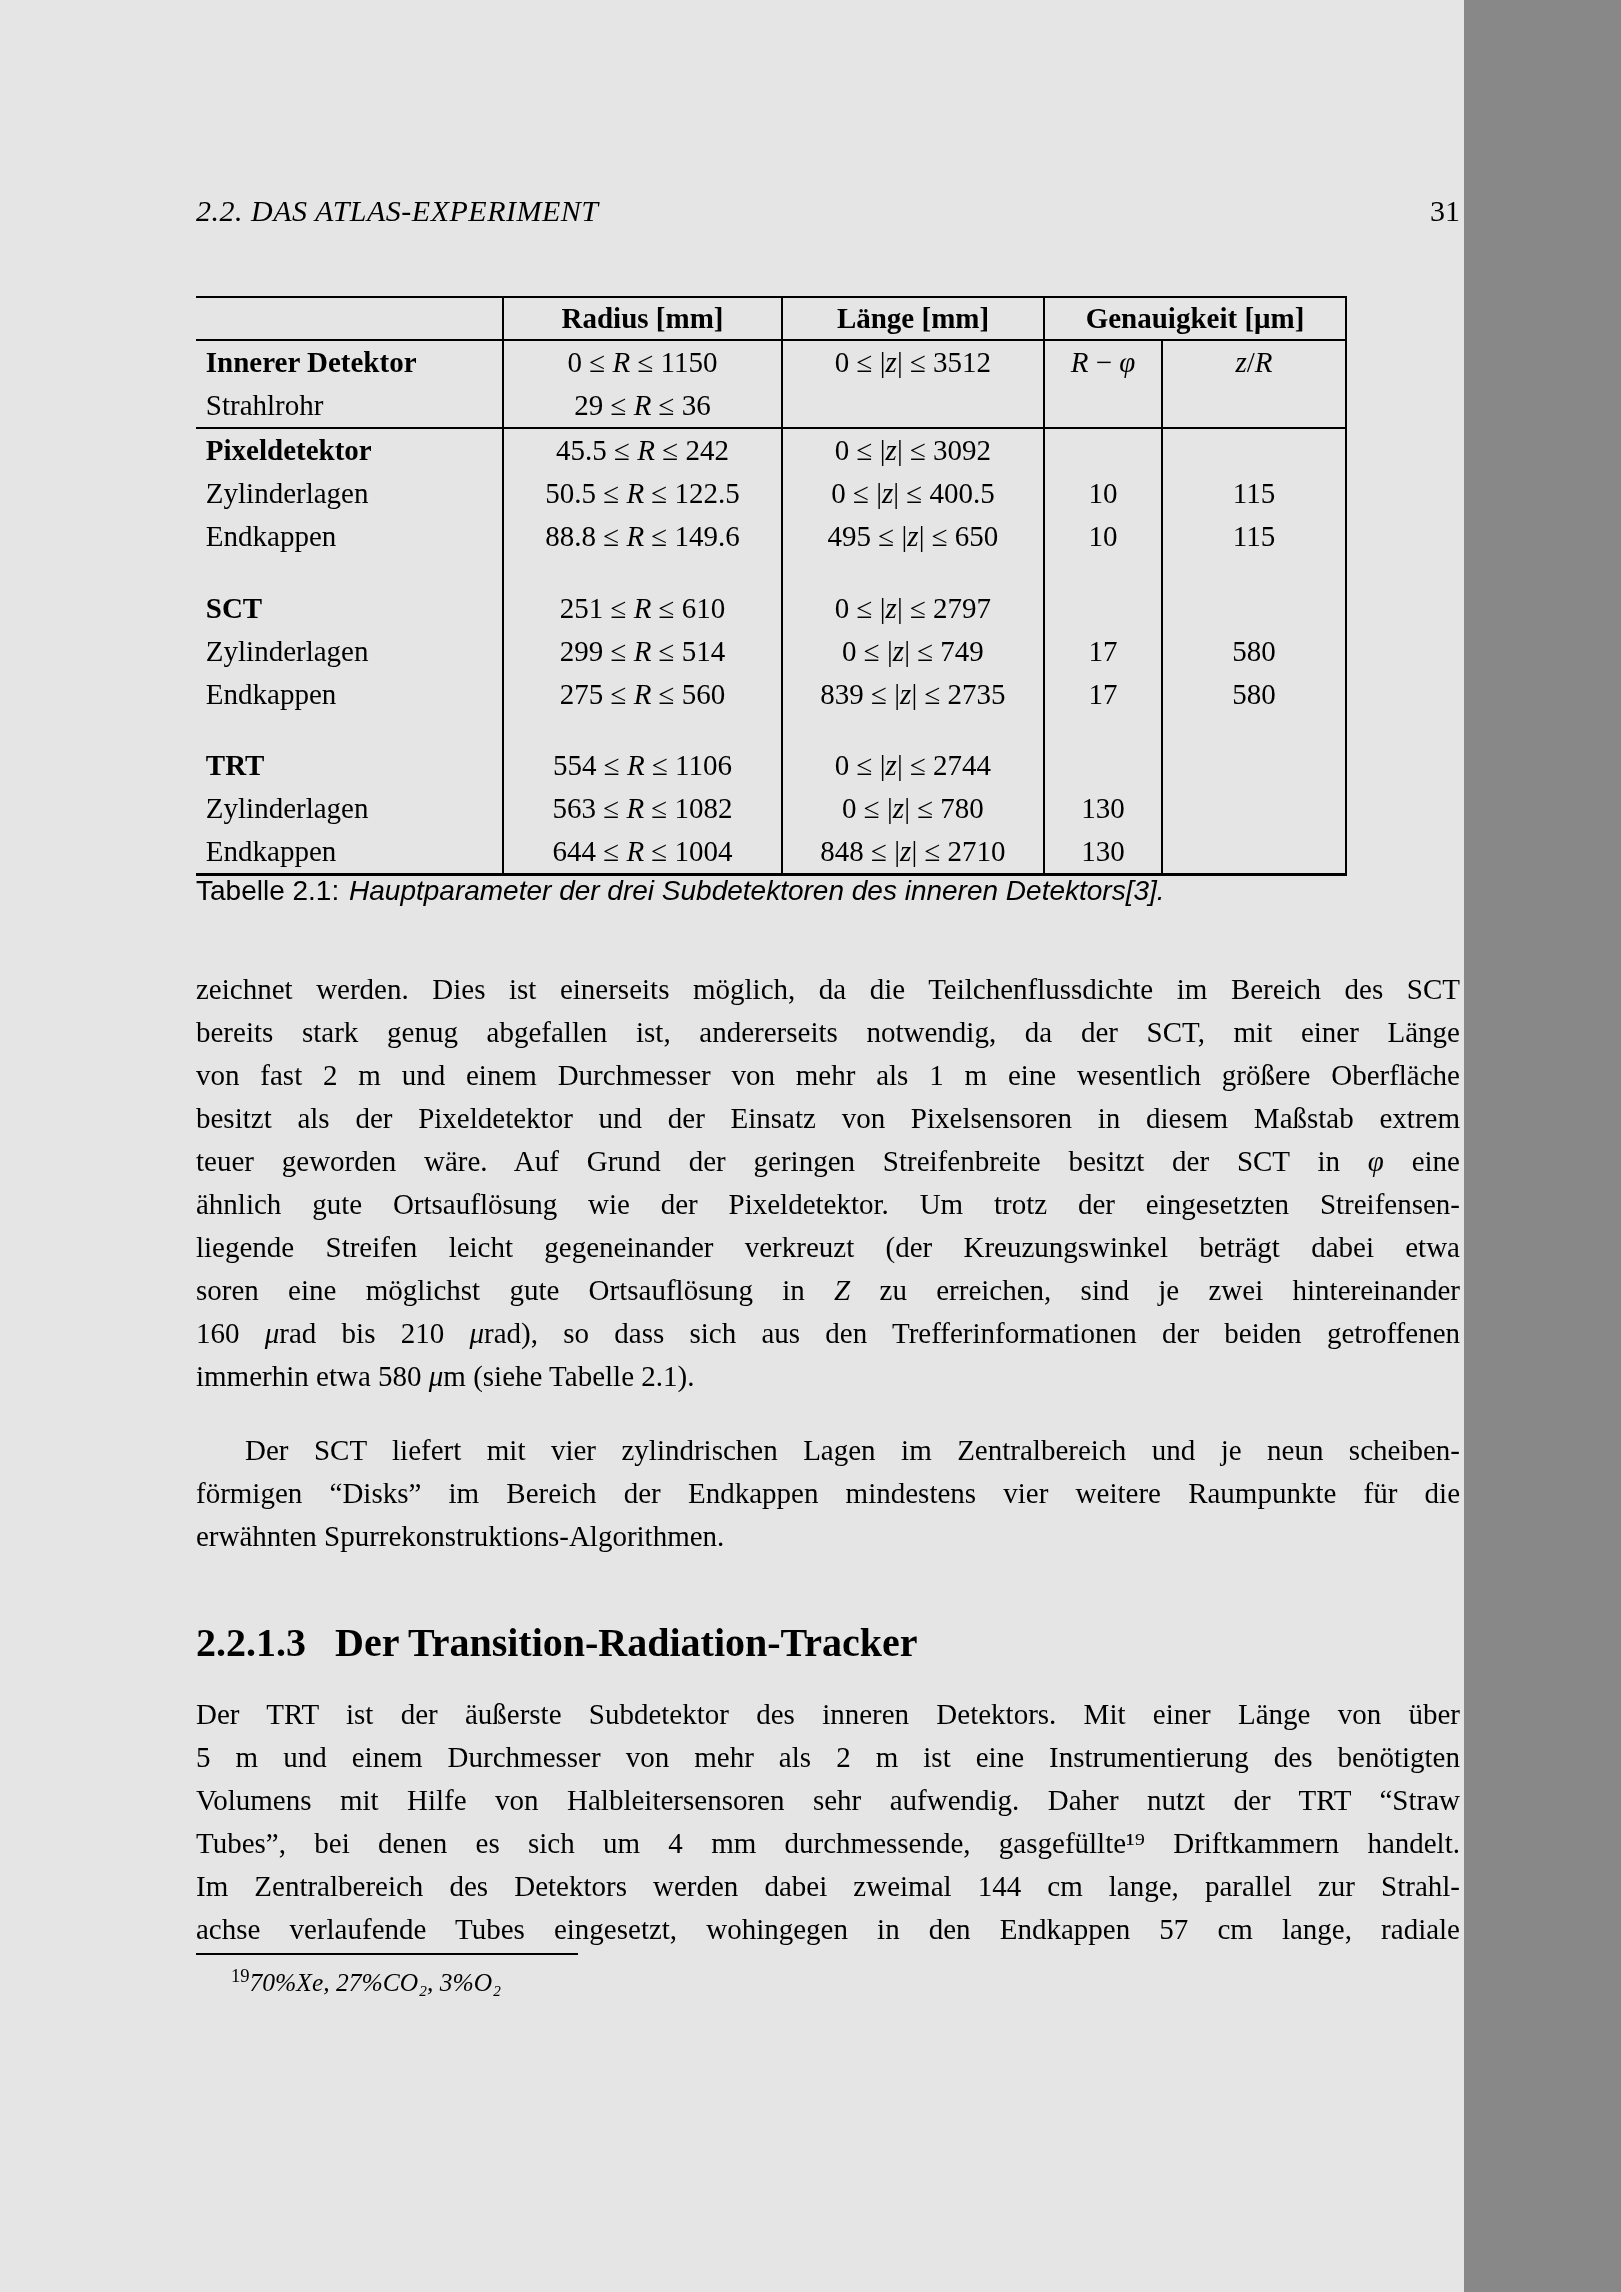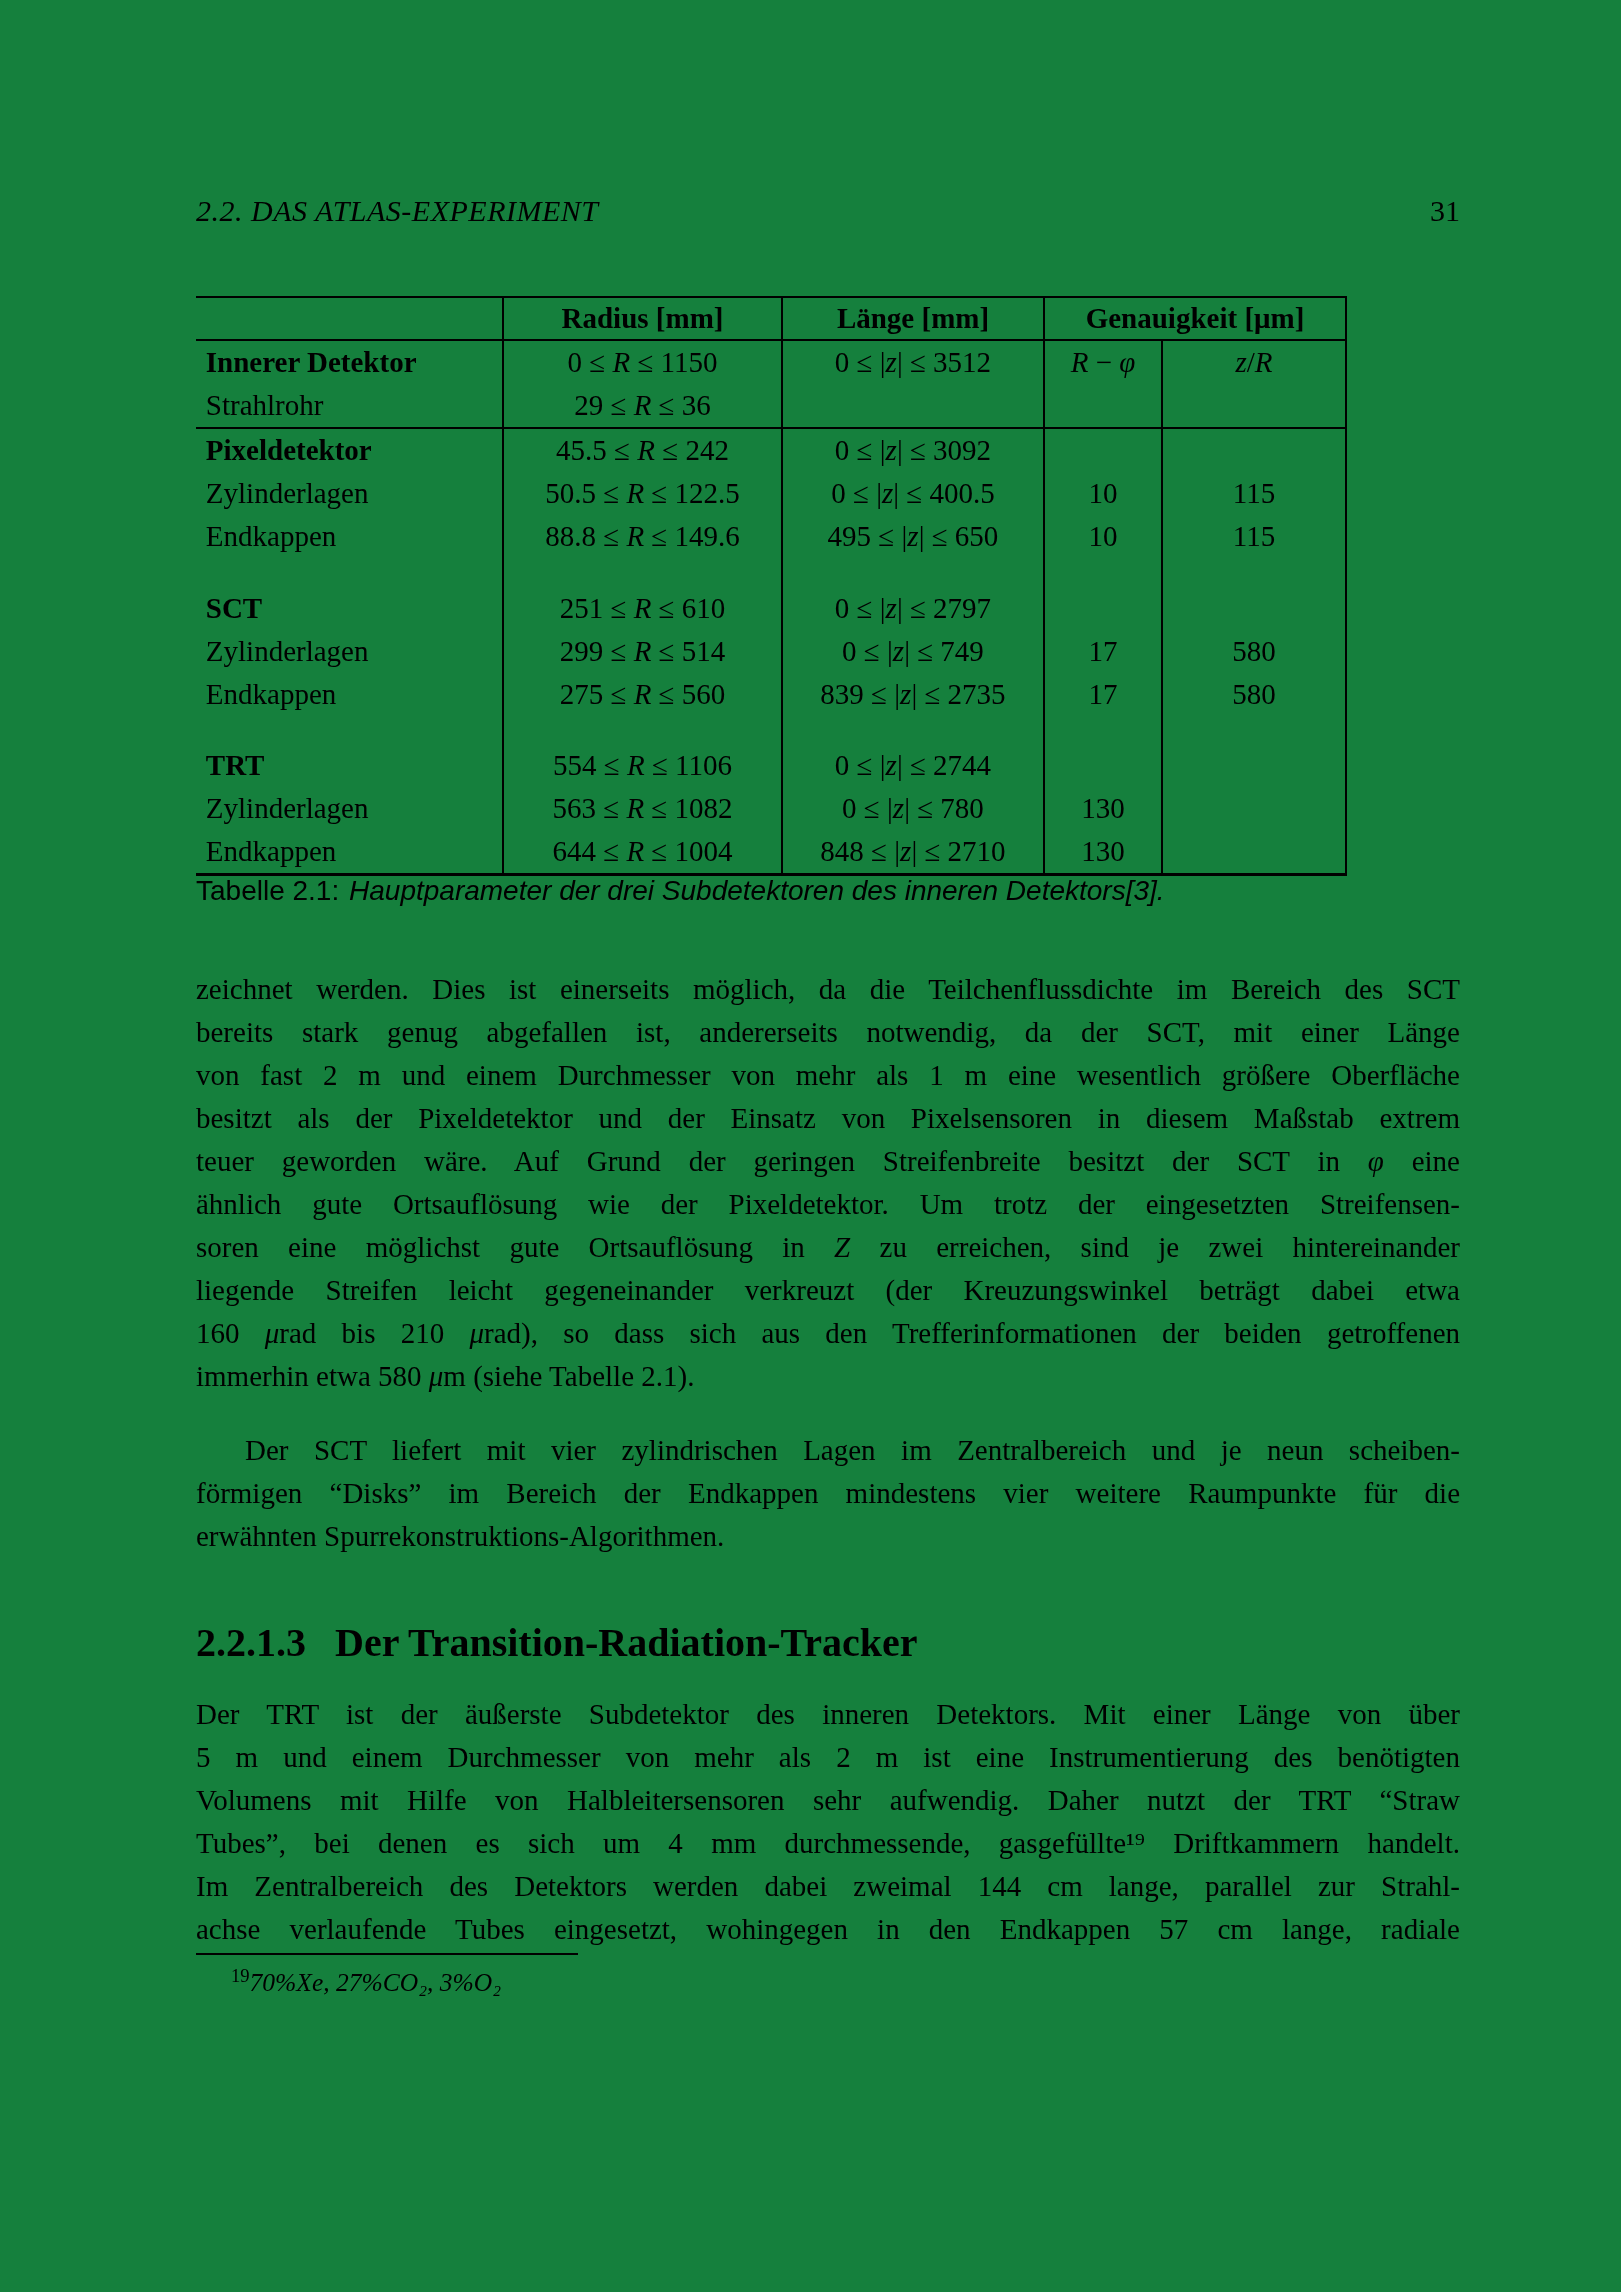--- a/index.html
+++ b/index.html
@@ -1,17 +1,17 @@
 <!DOCTYPE html>
 <html><head>
 <meta charset="utf-8">
 <style>
   html,body{margin:0;padding:0;background:#888;}
   .page{
-    position:relative;width:1621px;height:2293px;background:#15803d;
+    position:relative;width:1464px;height:2293px;background:#e5e5e5;
     font-family:"Liberation Serif","DejaVu Serif",serif;color:#000;
     overflow:hidden;
   }
   
   .runhead{position:absolute;left:196px;top:194px;width:1264px;font-size:30px;}
   .runhead .rh-title{font-style:italic;letter-spacing:0.5px;}
   .runhead .rh-num{position:absolute;right:0;top:0;font-style:normal;}
 
   
   .dettable{position:absolute;left:196px;top:296px;width:1150px;}
@@ -189,22 +189,22 @@
     <span class="cap-label">Tabelle 2.1:</span><span class="cap-text">Hauptparameter der drei Subdetektoren des inneren Detektors[3].</span>
   </div>
 
   <div class="para" id="para1">
       <div class="bline">zeichnet werden. Dies ist einerseits möglich, da die Teilchenflussdichte im Bereich des SCT</div>
       <div class="bline">bereits stark genug abgefallen ist, andererseits notwendig, da der SCT, mit einer Länge</div>
       <div class="bline">von fast 2 m und einem Durchmesser von mehr als 1 m eine wesentlich größere Oberfläche</div>
       <div class="bline">besitzt als der Pixeldetektor und der Einsatz von Pixelsensoren in diesem Maßstab extrem</div>
       <div class="bline">teuer geworden wäre. Auf Grund der geringen Streifenbreite besitzt der SCT in <i>φ</i> eine</div>
       <div class="bline">ähnlich gute Ortsauflösung wie der Pixeldetektor. Um trotz der eingesetzten Streifensen-</div>
+      <div class="bline">liegende Streifen leicht gegeneinander verkreuzt (der Kreuzungswinkel beträgt dabei etwa</div>
       <div class="bline">soren eine möglichst gute Ortsauflösung in <i>Z</i> zu erreichen, sind je zwei hintereinander</div>
-      <div class="bline">liegende Streifen leicht gegeneinander verkreuzt (der Kreuzungswinkel beträgt dabei etwa</div>
       <div class="bline">160 <i>μ</i>rad bis 210 <i>μ</i>rad), so dass sich aus den Trefferinformationen der beiden getroffenen</div>
       <div class="bline lastline">immerhin etwa 580 <i>μ</i>m (siehe Tabelle 2.1).</div>
     </div>
   <div class="para" id="para2">
       <div class="bline findent">Der SCT liefert mit vier zylindrischen Lagen im Zentralbereich und je neun scheiben-</div>
       <div class="bline">förmigen “Disks” im Bereich der Endkappen mindestens vier weitere Raumpunkte für die</div>
       <div class="bline lastline">erwähnten Spurrekonstruktions-Algorithmen.</div>
     </div>
 
   <div class="secheading">

